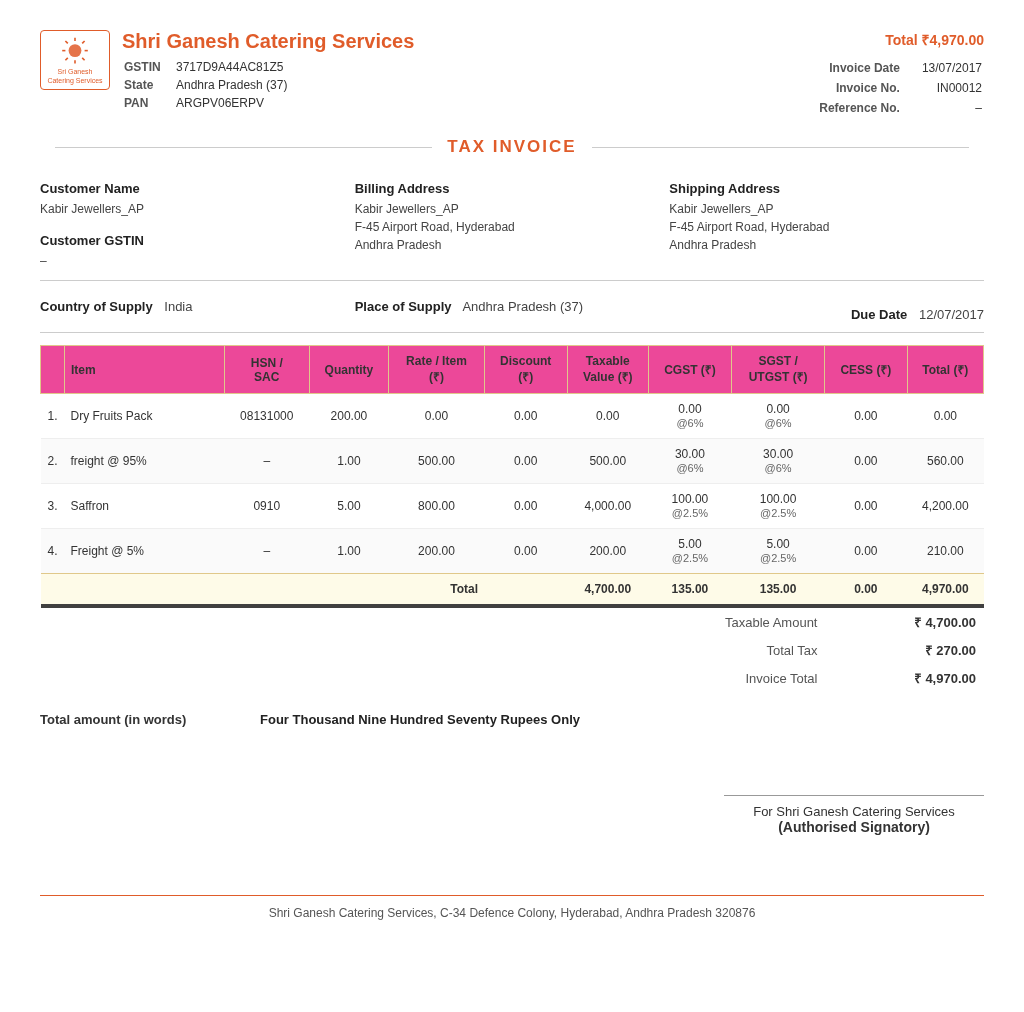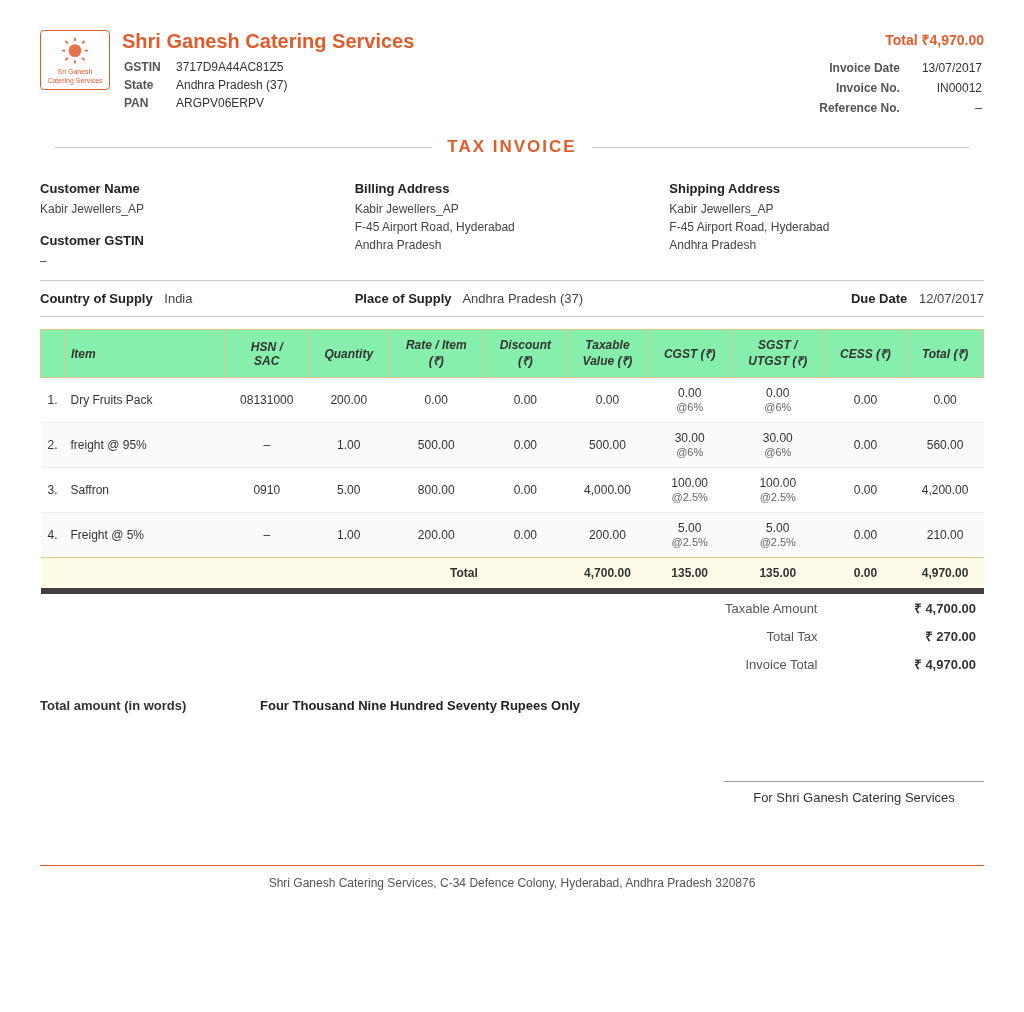--- a/index.html
+++ b/index.html
@@ -142,22 +142,21 @@
       font-size: 13px;
       color: #444;
     }
     
     .items-table {
       width: 100%;
       border-collapse: collapse;
       margin-bottom: 0;
     }
     .items-table thead tr {
-      background-color: #86efac;
-      font-style: italic;
+      background-color: #ec4899;
     }
     .items-table thead th {
       padding: 8px 6px;
       font-size: 12px;
       font-weight: bold;
       color: #333;
       text-align: center;
       border: 1px solid #e0c88a;
     }
     .items-table thead th:first-child {
@@ -178,21 +177,21 @@
     }
     .items-table tfoot tr {
       background-color: #fefbe8;
     }
     .items-table tfoot td {
       padding: 8px 6px;
       font-size: 12px;
       font-weight: bold;
       text-align: center;
       border-top: 1px solid #e0c88a;
-      border-bottom: 6px solid #404040;
+      border-bottom: 4px solid #404040;
     }
     .items-table tfoot td:first-child {
       text-align: right;
     }
     
     .totals-section {
       display: flex;
       justify-content: flex-end;
       margin-top: 0;
     }
@@ -364,21 +363,21 @@
 
   <div class="supply-row">
     <div class="supply-col">
       <span class="label">Country of Supply</span>
       <span class="value">India</span>
     </div>
     <div class="supply-col">
       <span class="label">Place of Supply</span>
       <span class="value">Andhra Pradesh (37)</span>
     </div>
-    <div class="supply-col" style="text-align:right;">
+    <div class="supply-col" style="text-align:right;margin-top:16px;">
       <span class="label">Due Date</span>
       <span class="value">12/07/2017</span>
     </div>
   </div>
 
   <table class="items-table">
     <thead>
       <tr>
         <th style="width:24px;"></th>
         <th style="text-align:left;width:160px;">Item</th>
@@ -481,19 +480,20 @@
 
   <div class="words-row">
     <span class="words-label">Total amount (in words)</span>
     <span class="words-value">Four Thousand Nine Hundred Seventy Rupees Only</span>
   </div>
 
   <div class="signatory-section">
     <div class="signatory-box">
       <div class="sign-line"></div>
       <p>For Shri Ganesh Catering Services</p>
+      <p class="auth">(Authorised Signatory)</p>
     </div>
   </div>
 
   <div class="footer">
     <span>Shri Ganesh Catering Services, C-34 Defence Colony, Hyderabad, Andhra Pradesh 320876</span>
   </div>
 </div>
 
 </body></html>

